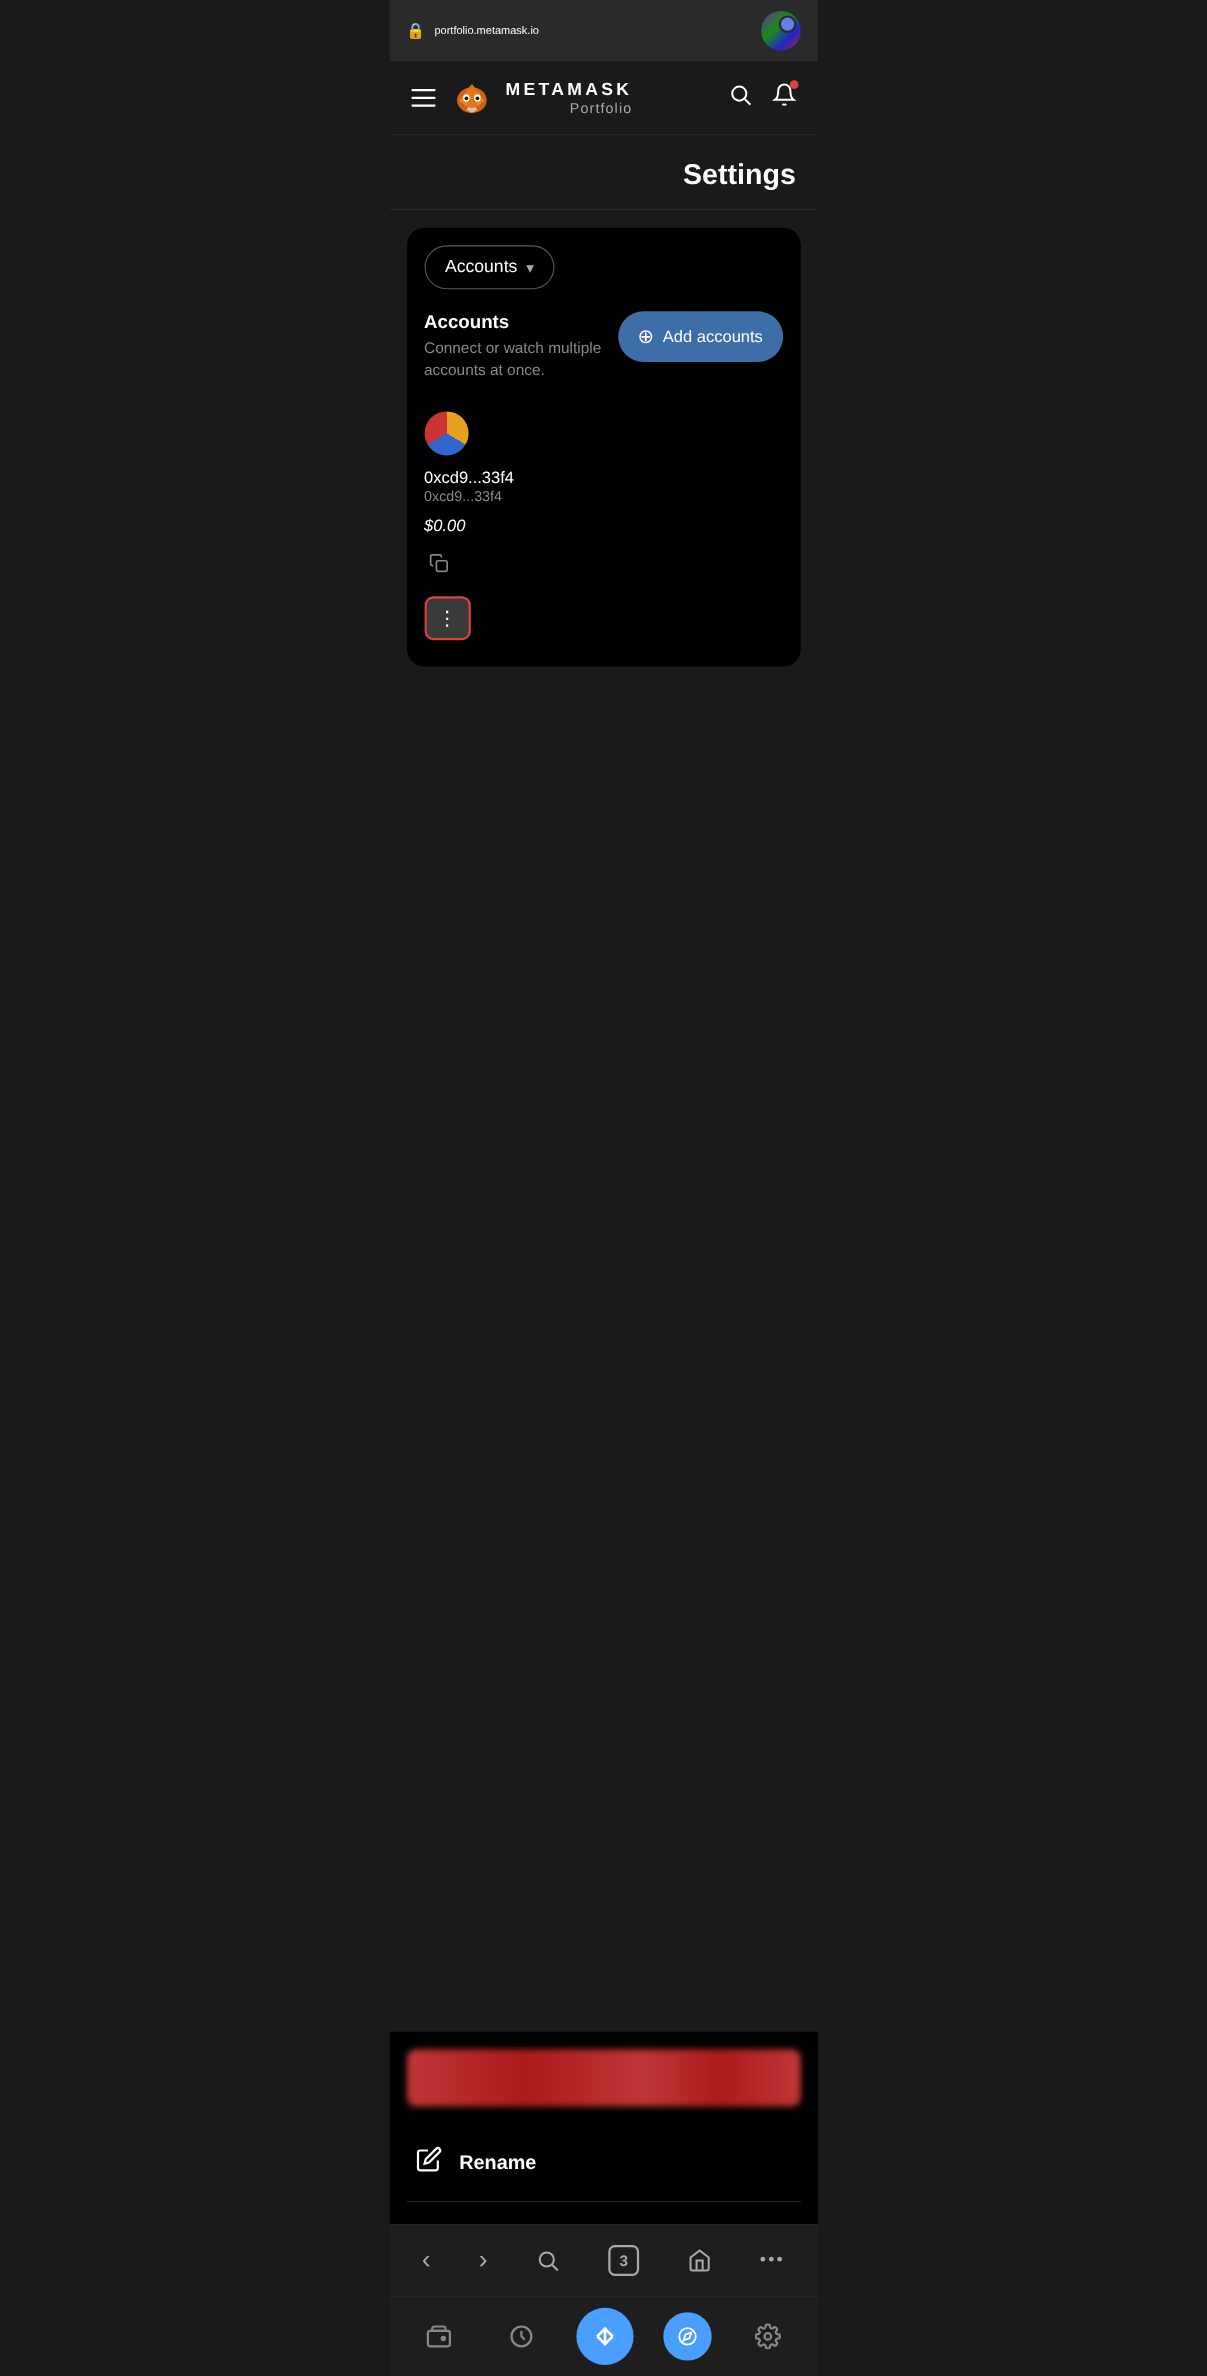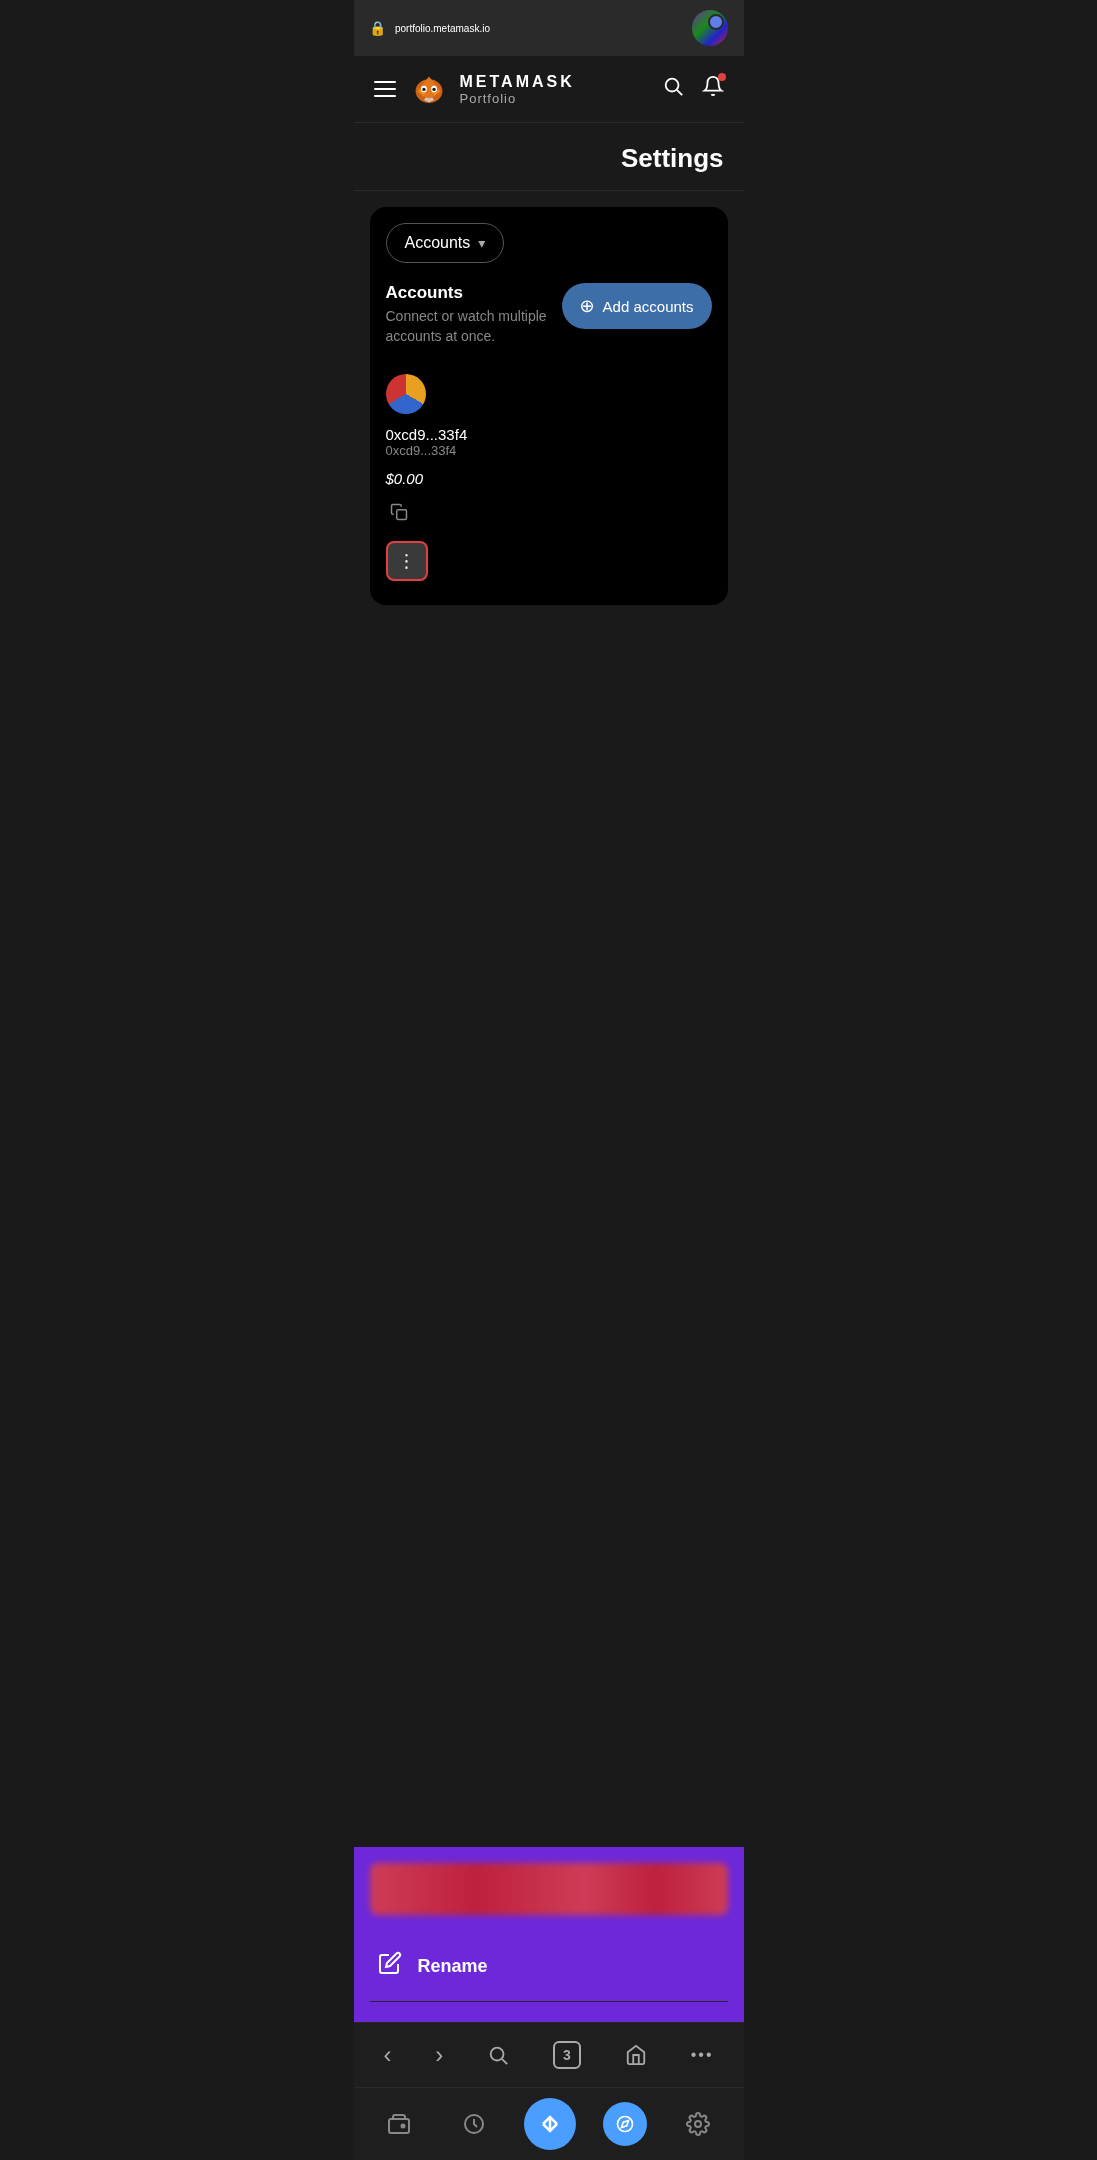--- a/index.html
+++ b/index.html
@@ -102,20 +102,21 @@
     }
 
     .fox-icon {
       width: 42px;
       height: 42px;
     }
 
     .logo-text {
       display: flex;
       flex-direction: column;
+      align-items: flex-end;
     }
 
     .logo-title {
       font-size: 16px;
       font-weight: 700;
       letter-spacing: 3px;
       color: #ffffff;
     }
 
     .logo-subtitle {
@@ -296,21 +297,21 @@
       padding: 6px 10px;
       display: flex;
       align-items: center;
       justify-content: center;
       min-width: 40px;
       min-height: 40px;
     }
 
     
     .dropdown-menu-section {
-      background: #6d28d9;
+      background: #000000;
       padding: 16px;
     }
 
     .blurred-address {
       background: linear-gradient(90deg, #e04040 0%, #cc2020 30%, #e04040 60%, #cc2020 80%, #e04040 100%);
       border-radius: 8px;
       height: 52px;
       margin-bottom: 20px;
       filter: blur(3px);
       opacity: 0.85;

